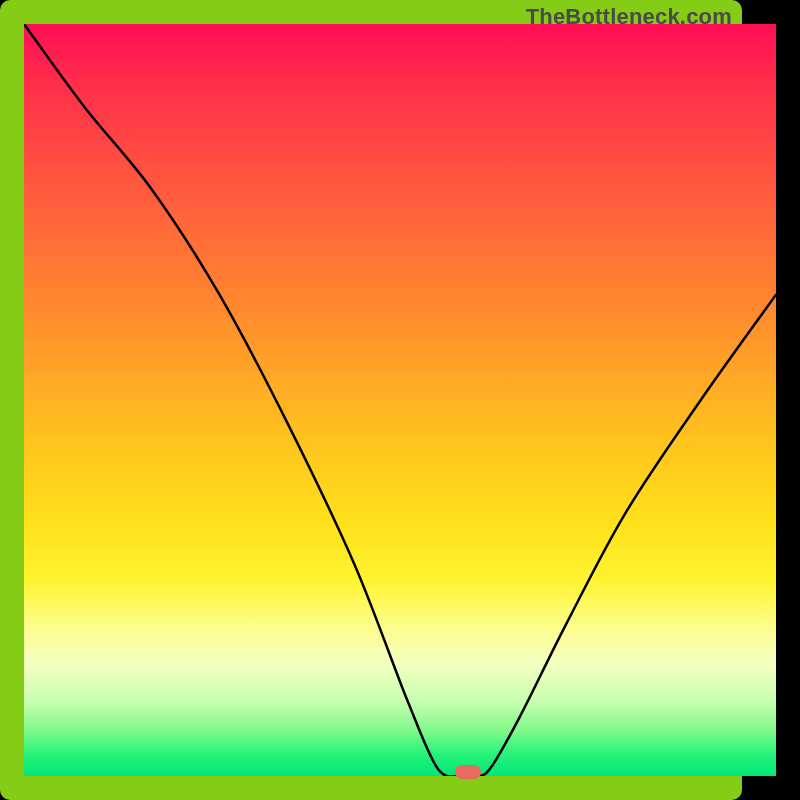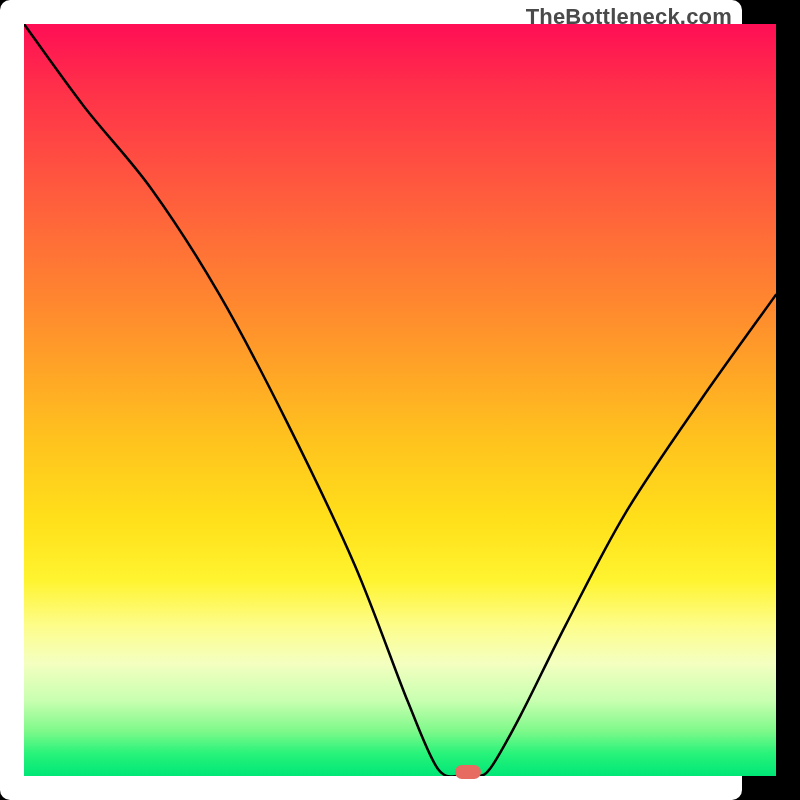--- a/index.html
+++ b/index.html
@@ -8,21 +8,21 @@
     width: 800px;
     height: 800px;
     background: #000;
     overflow: hidden;
     font-family: Arial, Helvetica, sans-serif;
   }
   .frame {
     position: relative;
     width: 742px;
     height: 800px;
-    background: #ffffff;
+    background: #84cc16;
     border-radius: 10px;
   }
   .watermark {
     position: absolute;
     top: 4px;
     right: 10px;
     color: #4a4a4a;
     font-size: 22px;
     font-weight: 600;
     letter-spacing: 0.2px;

